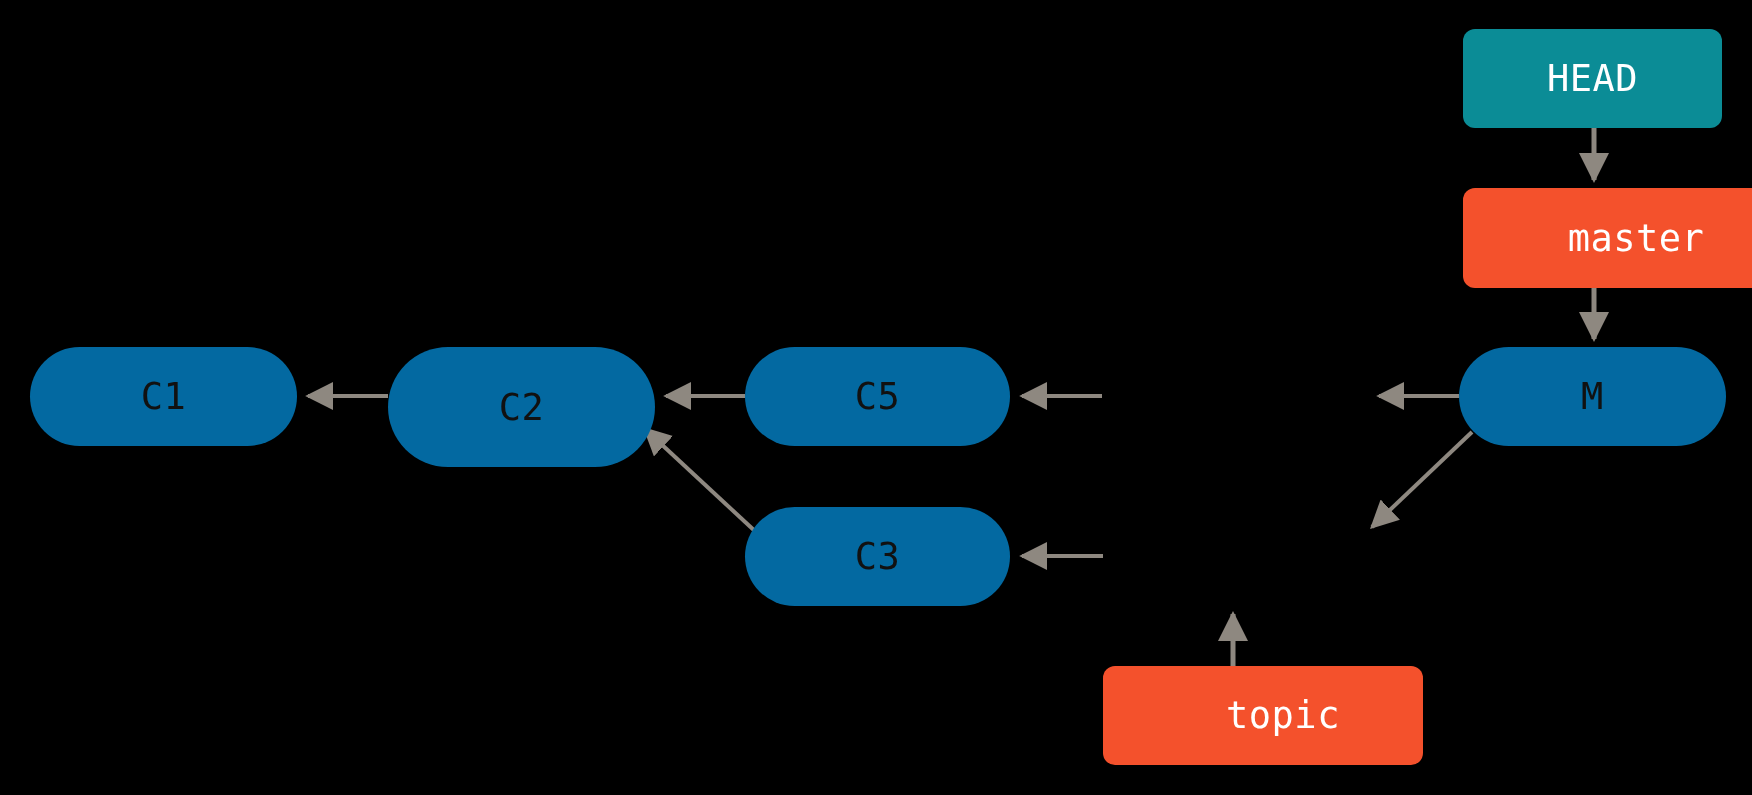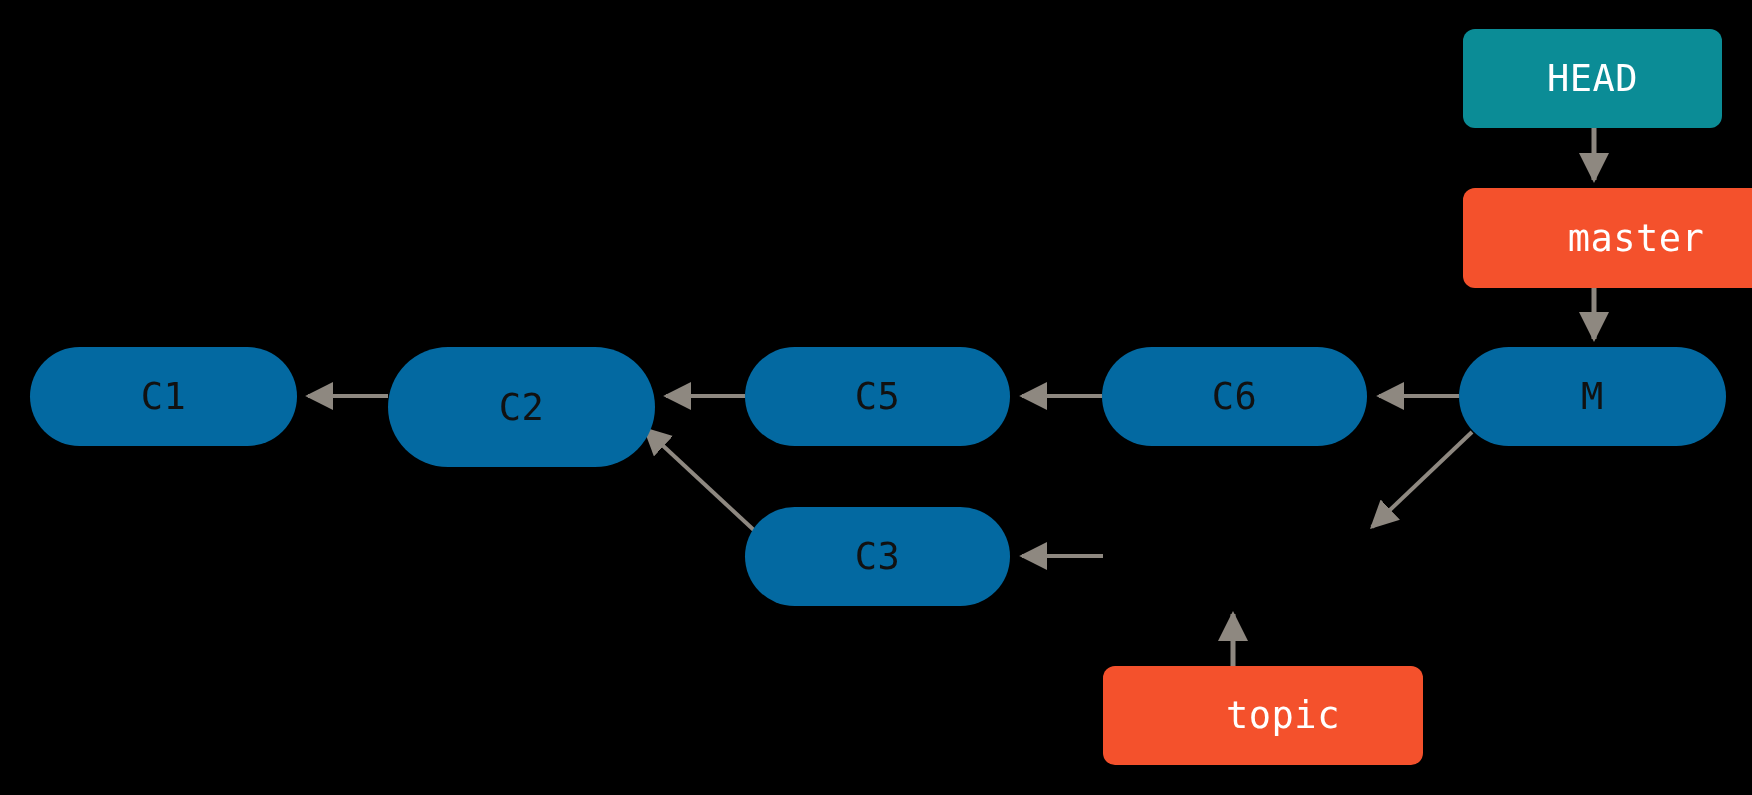--- a/index.html
+++ b/index.html
@@ -90,23 +90,20 @@
 
   <div class="node commit" style="left: 30px; top: 347px; width: 267px; height: 99px;">
       <span>C1</span>
     </div>
   <div class="node commit" style="left: 388px; top: 347px; width: 267px; height: 120px;">
       <span>C2</span>
     </div>
   <div class="node commit" style="left: 745px; top: 347px; width: 265px; height: 99px;">
       <span>C5</span>
     </div>
-  <div class="node commit" style="left: 1102px; top: 347px; width: 265px; height: 99px;">
-      <span>C6</span>
-    </div>
   <div class="node commit" style="left: 1459px; top: 347px; width: 267px; height: 99px;">
       <span>M</span>
     </div>
   <div class="node commit" style="left: 745px; top: 507px; width: 265px; height: 99px;">
       <span>C3</span>
     </div>
 
   <div class="node ref ref-head" style="left: 1463px; top: 29px; width: 259px; height: 99px;">
       <span>HEAD</span>
     </div>

